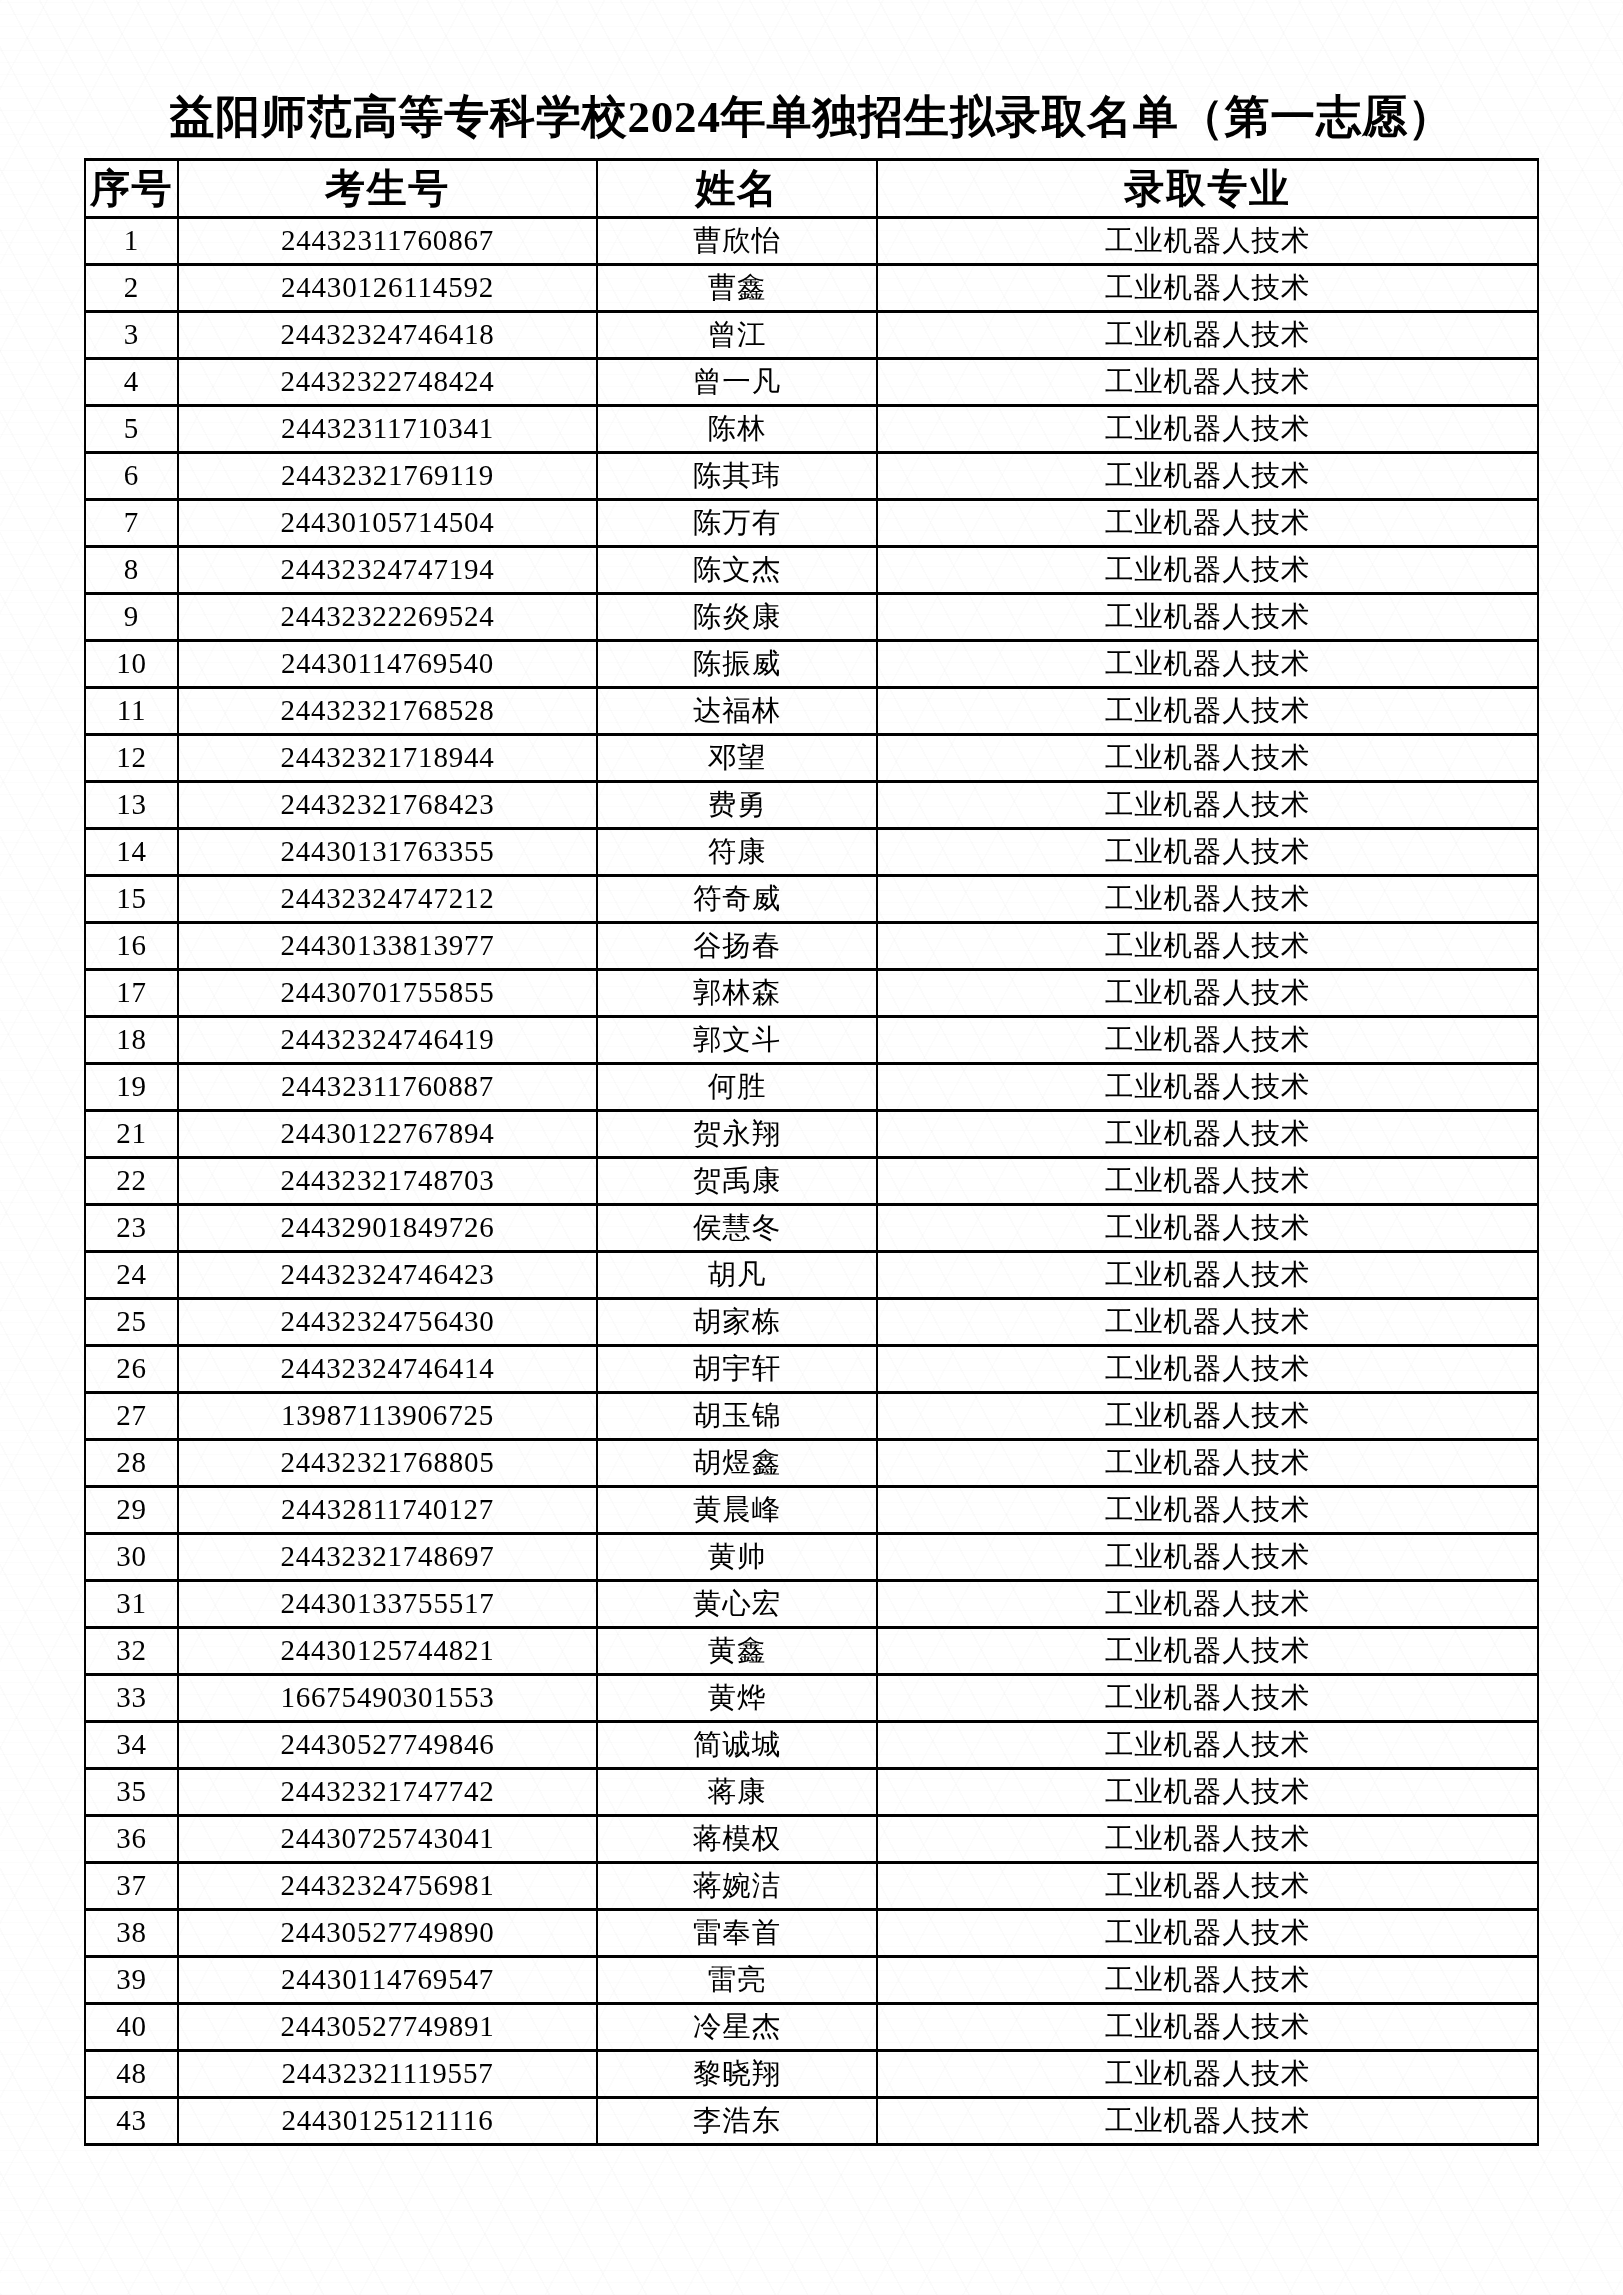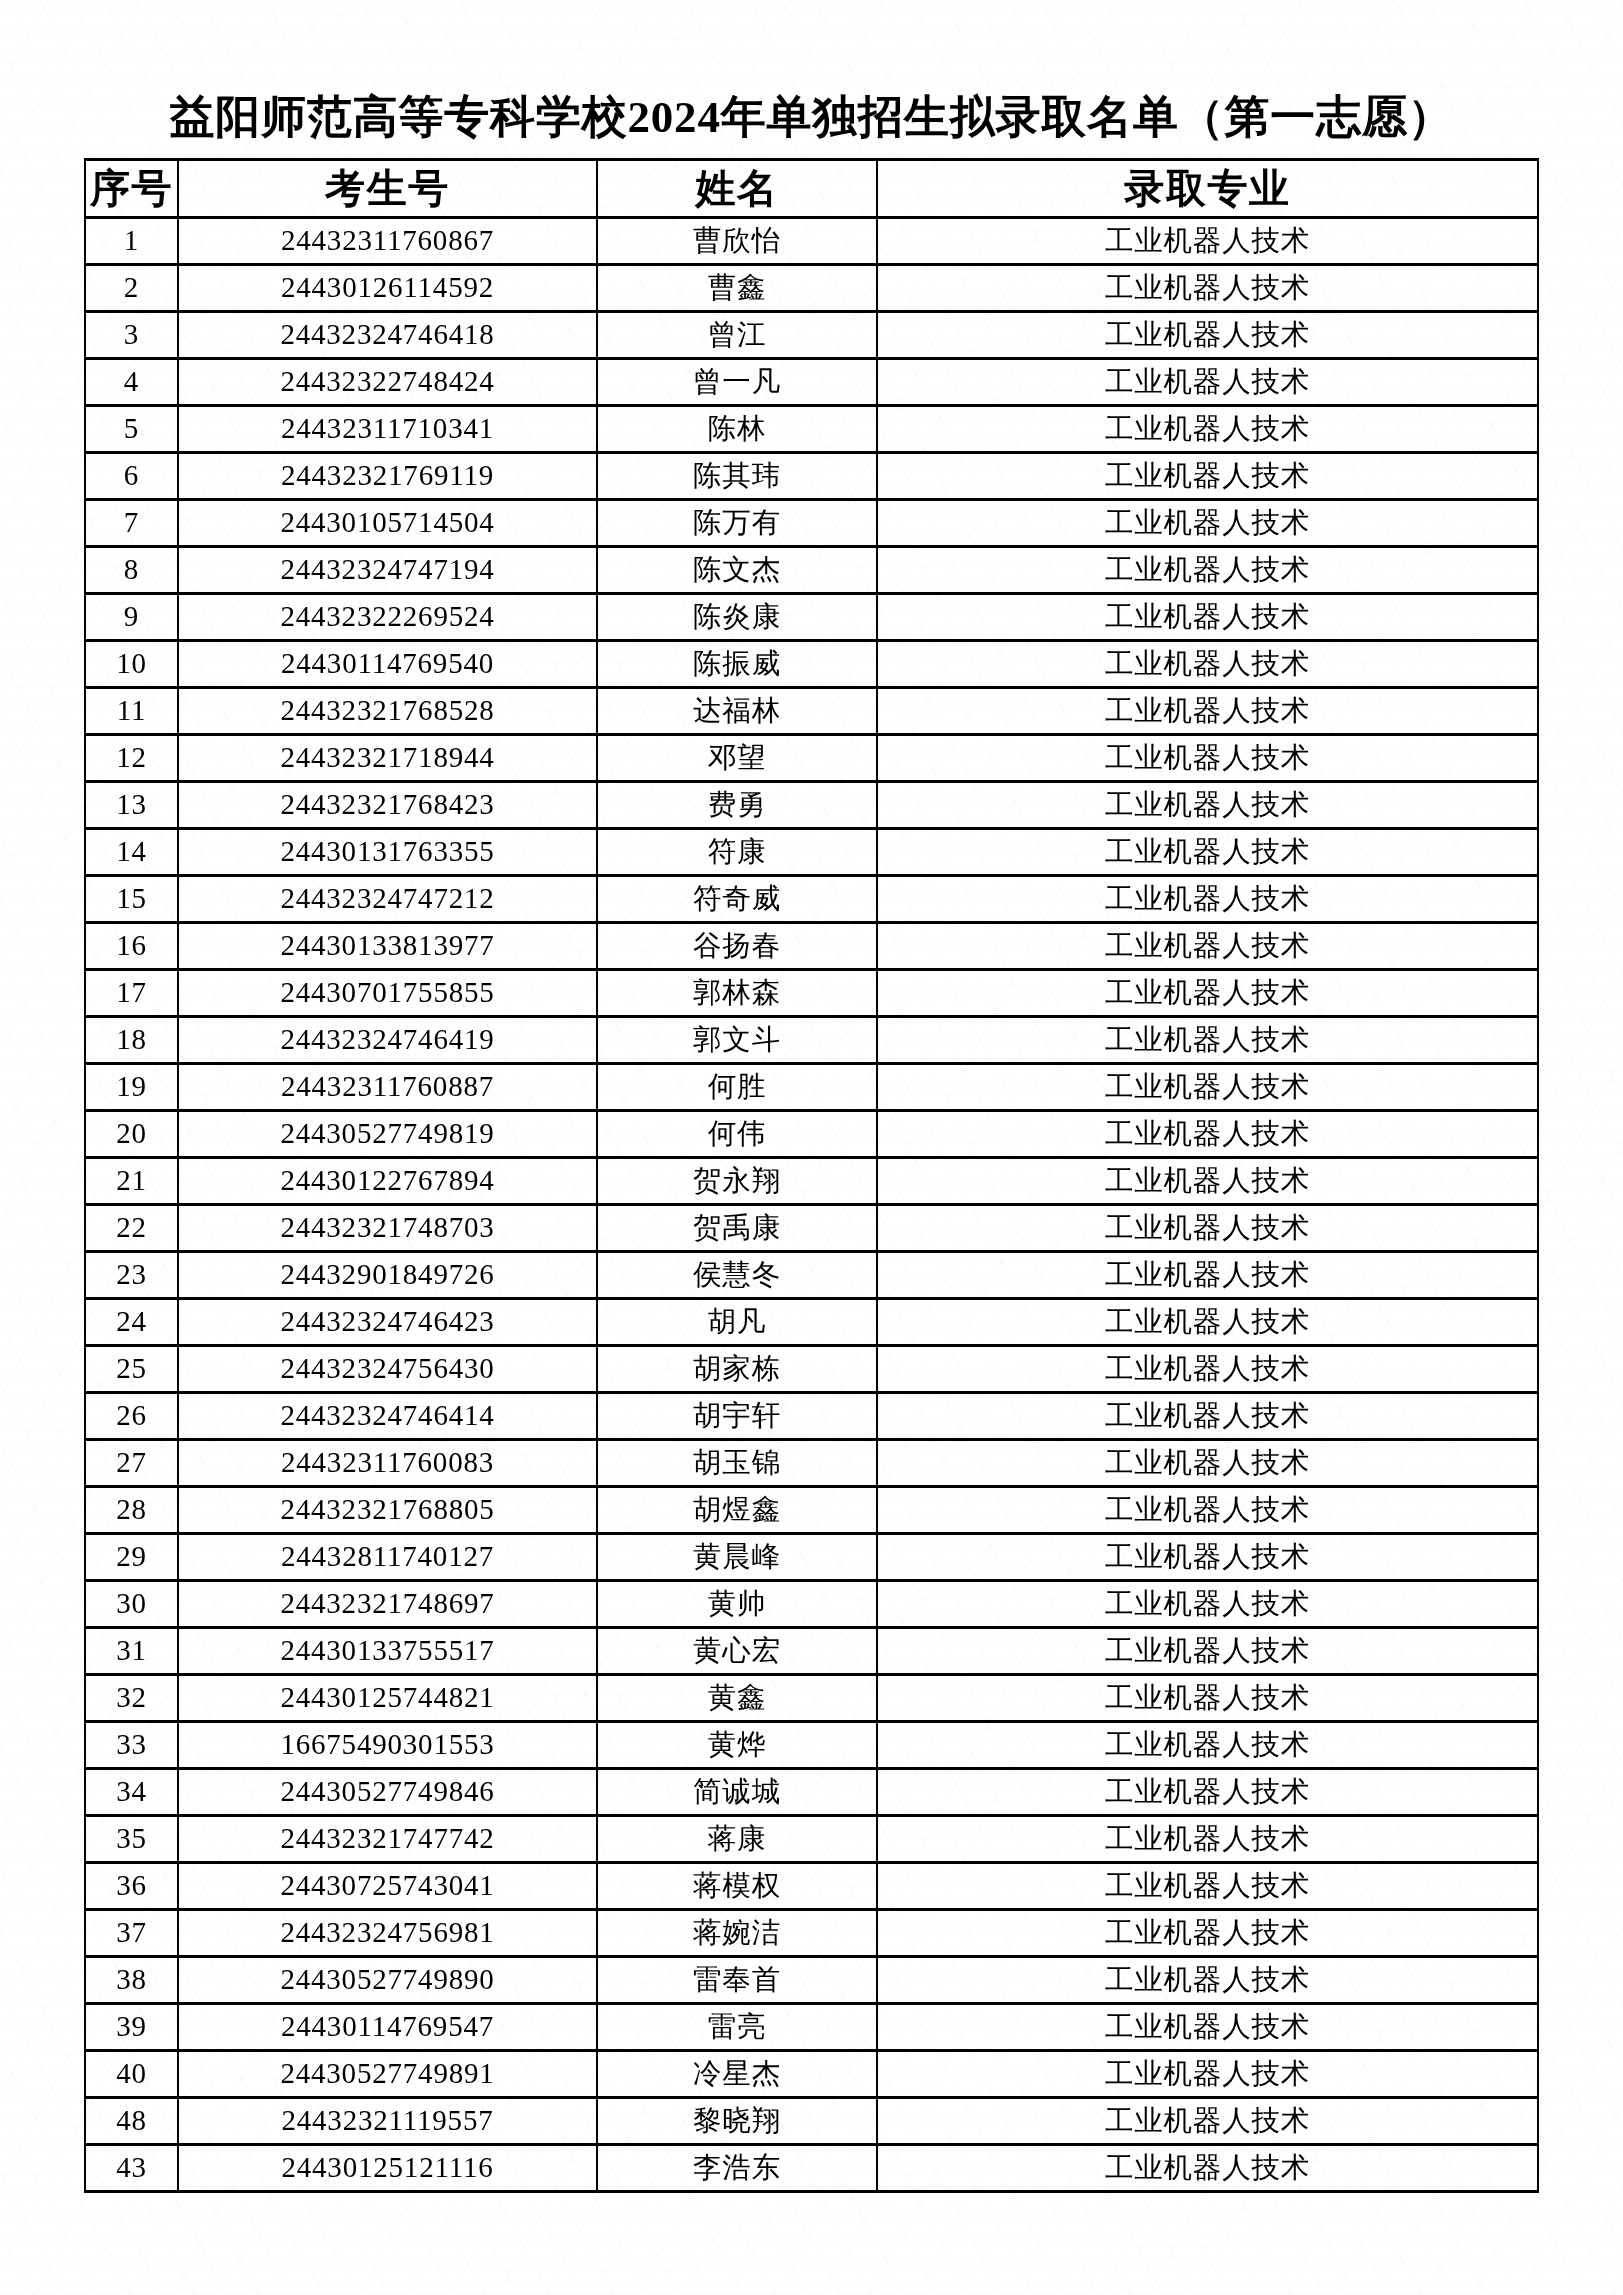--- a/index.html
+++ b/index.html
@@ -196,26 +196,20 @@
         <td class="name">郭文斗</td>
         <td class="name">工业机器人技术</td>
       </tr>
         <tr>
         <td class="num">19</td>
         <td class="num">24432311760887</td>
         <td class="name">何胜</td>
         <td class="name">工业机器人技术</td>
       </tr>
         <tr>
-        <td class="num">20</td>
-        <td class="num">24430527749819</td>
-        <td class="name">何伟</td>
-        <td class="name">工业机器人技术</td>
-      </tr>
-        <tr>
         <td class="num">21</td>
         <td class="num">24430122767894</td>
         <td class="name">贺永翔</td>
         <td class="name">工业机器人技术</td>
       </tr>
         <tr>
         <td class="num">22</td>
         <td class="num">24432321748703</td>
         <td class="name">贺禹康</td>
         <td class="name">工业机器人技术</td>
@@ -239,21 +233,21 @@
         <td class="name">工业机器人技术</td>
       </tr>
         <tr>
         <td class="num">26</td>
         <td class="num">24432324746414</td>
         <td class="name">胡宇轩</td>
         <td class="name">工业机器人技术</td>
       </tr>
         <tr>
         <td class="num">27</td>
-        <td class="num">24432311760083</td>
+        <td class="num">13987113906725</td>
         <td class="name">胡玉锦</td>
         <td class="name">工业机器人技术</td>
       </tr>
         <tr>
         <td class="num">28</td>
         <td class="num">24432321768805</td>
         <td class="name">胡煜鑫</td>
         <td class="name">工业机器人技术</td>
       </tr>
         <tr>

